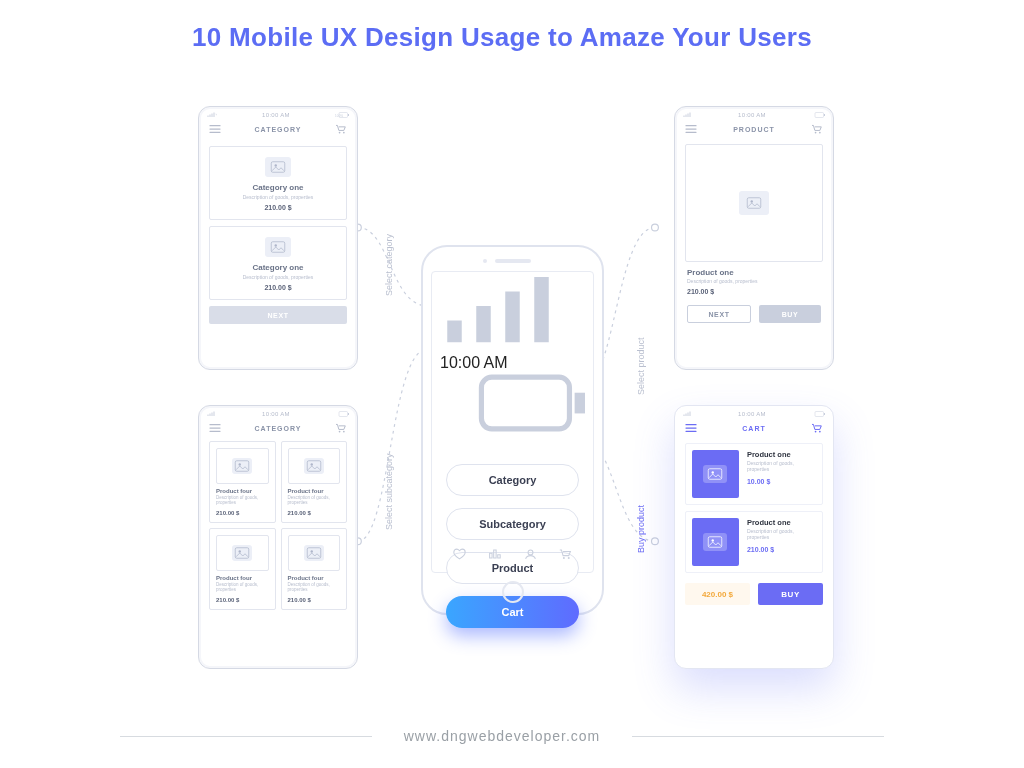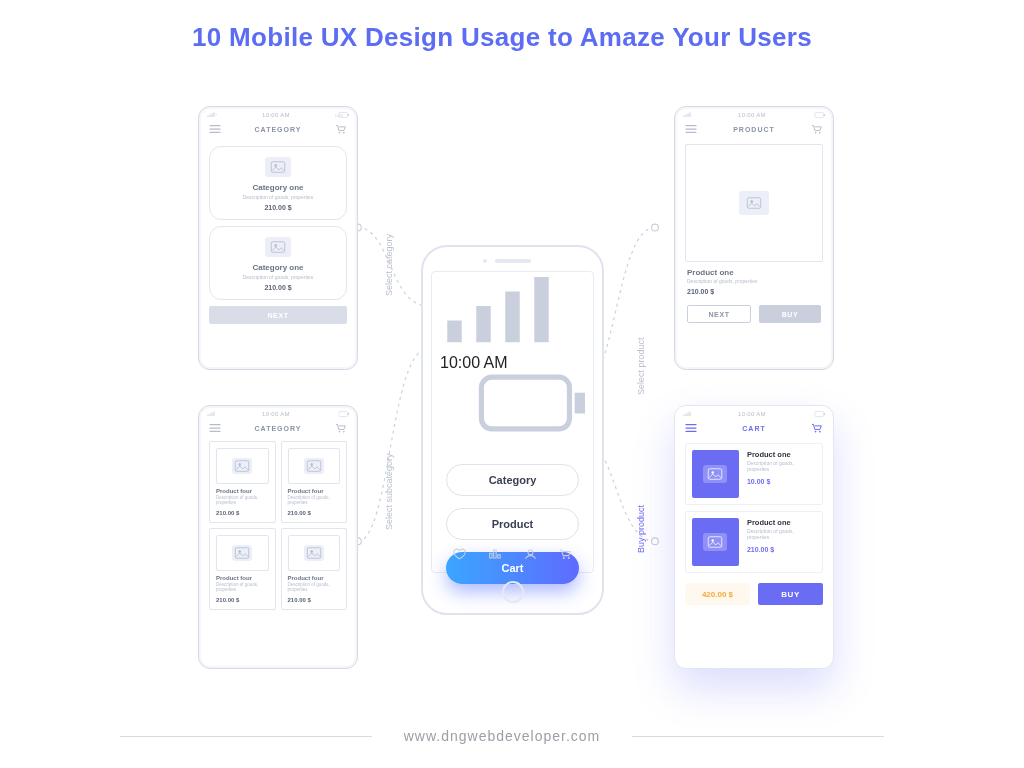--- a/index.html
+++ b/index.html
@@ -47,21 +47,21 @@
   .phone .screen-head .menu-icon svg,
   .phone .screen-head .cart-icon svg { width: 12px; height: 10px; display: block; }
   .phone .screen-head .hdr {
     font-size: 7px; font-weight: 700; letter-spacing: 1px;
     color: #8a93a8; text-transform: uppercase;
   }
 
   
   .cat-card {
     margin: 6px 10px; padding: 10px 8px 8px;
-    border: 1px solid #e2e5ee; border-radius: 12px; text-align: center;
+    border: 1px solid #e2e5ee; border-radius: 2px; text-align: center;
   }
   .img-ph {
     display: inline-flex; align-items: center; justify-content: center;
     width: 26px; height: 20px; border-radius: 3px;
     background: #eceff7;
   }
   .img-ph svg { width: 16px; height: 12px; }
   .cat-card .name { margin-top: 6px; font-size: 8px; font-weight: 700; color: #6a7388; }
   .cat-card .desc { margin-top: 2px; font-size: 5px; color: #b7bdcd; }
   .cat-card .price { margin-top: 4px; font-size: 7px; font-weight: 700; color: #5a6278; }
@@ -480,20 +480,21 @@
             </svg></span>
         <span>10:00 AM</span>
         <span class="bat"><svg viewBox="0 0 28 12">
               <rect x="8" y="1" width="17" height="10" rx="2" fill="none" stroke="#c9cfdd"></rect>
               <rect x="26" y="4" width="2" height="4" fill="#c9cfdd"></rect>
             </svg></span>
       </div>
 
       <div class="nav-stack">
         <div class="pill">Category</div>
+        <div class="pill">Subcategory</div>
         <div class="pill">Product</div>
         <div class="pill active">Cart</div>
       </div>
 
       <div class="bottom-icons">
         <span><svg viewBox="0 0 16 14">
               <path d="M8 13S1 8.5 1 4.7C1 2.6 2.7 1 4.6 1 6 1 7 1.8 8 3c1-1.2 2-2 3.4-2C13.3 1 15 2.6 15 4.7 15 8.5 8 13 8 13z" fill="none" stroke="#c9cfdd" stroke-width="1.3"></path>
             </svg></span>
         <span><svg viewBox="0 0 16 14">
               <path d="M2 12h3V6H2zM7 12h3V2H7zM12 12h3V8h-3z" fill="none" stroke="#c9cfdd" stroke-width="1.3"></path>

